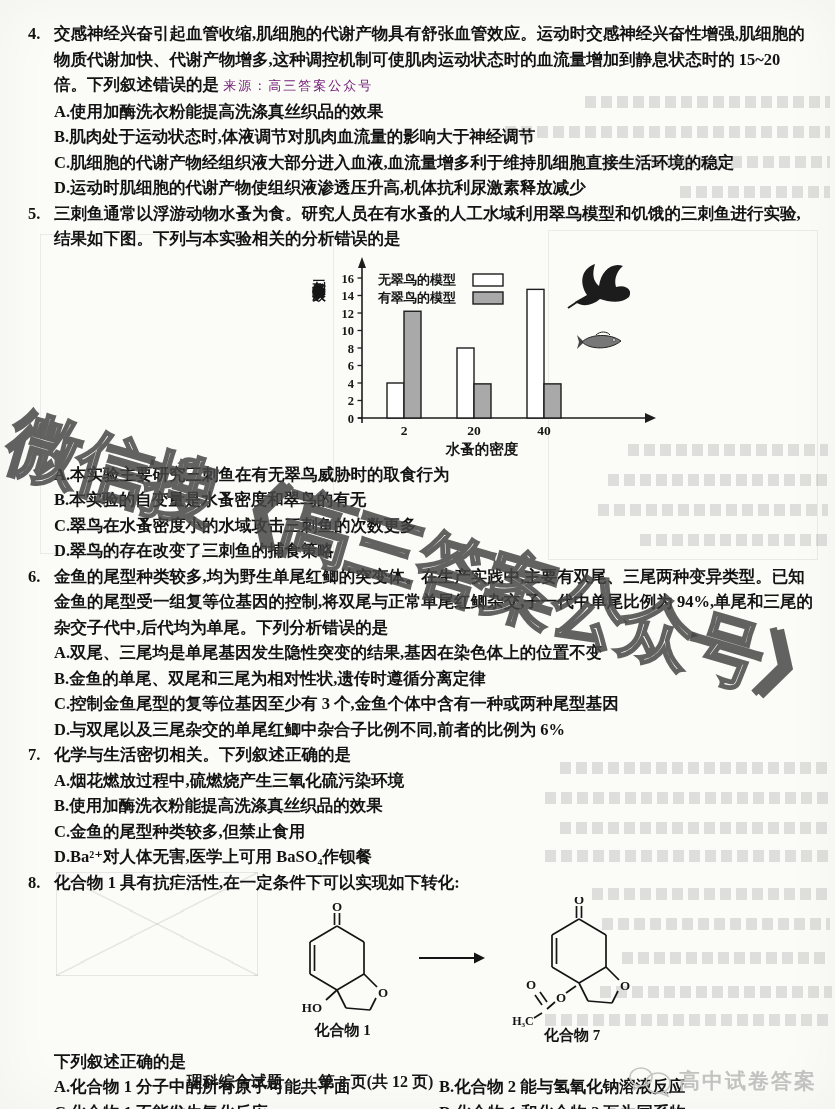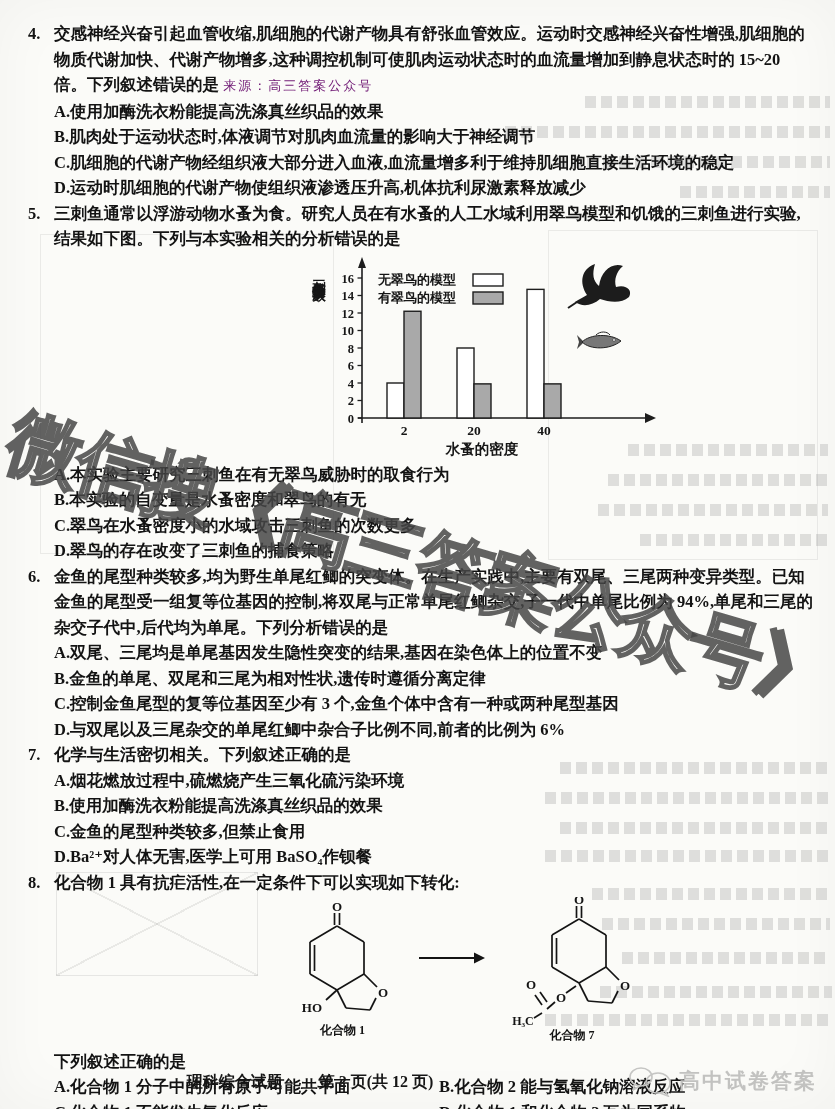--- a/index.html
+++ b/index.html
@@ -14,21 +14,21 @@
   .qtext{flex:1;}
   .source{font-size:13px;font-weight:400;letter-spacing:2px;color:#701a75;}
   .opt{padding-left:26px;}
   
   .chart-wrap{display:flex;margin:3px 0 2px 278px;}
   .ylabel{writing-mode:vertical-rl;text-orientation:upright;font-size:13.5px;font-weight:700;
           height:148px;margin-top:14px;letter-spacing:1px;color:#161616;}
   
   .chem-row{display:flex;align-items:center;margin:2px 0 0 252px;}
   .cmpd{display:flex;flex-direction:column;align-items:center;}
-  .cmpd-label{font-size:12px;font-weight:700;margin-top:-4px;}
+  .cmpd-label{font-size:15px;font-weight:700;margin-top:-4px;}
   .rxn-arrow{margin:0 10px 30px 10px;}
   .opt2col{display:grid;grid-template-columns:385px 1fr;padding-left:26px;}
   svg text{font-family:"Liberation Serif","DejaVu Serif",serif;}
   
   .footer{position:absolute;z-index:2;bottom:16px;left:0;width:620px;text-align:center;
           font-size:16px;font-weight:700;color:#161616;}
   .footer span{margin:0 18px;}
   .brand{position:absolute;z-index:2;right:18px;bottom:12px;display:flex;align-items:center;
          color:#c2c2c0;font-size:21px;font-weight:700;letter-spacing:2px;}
   

